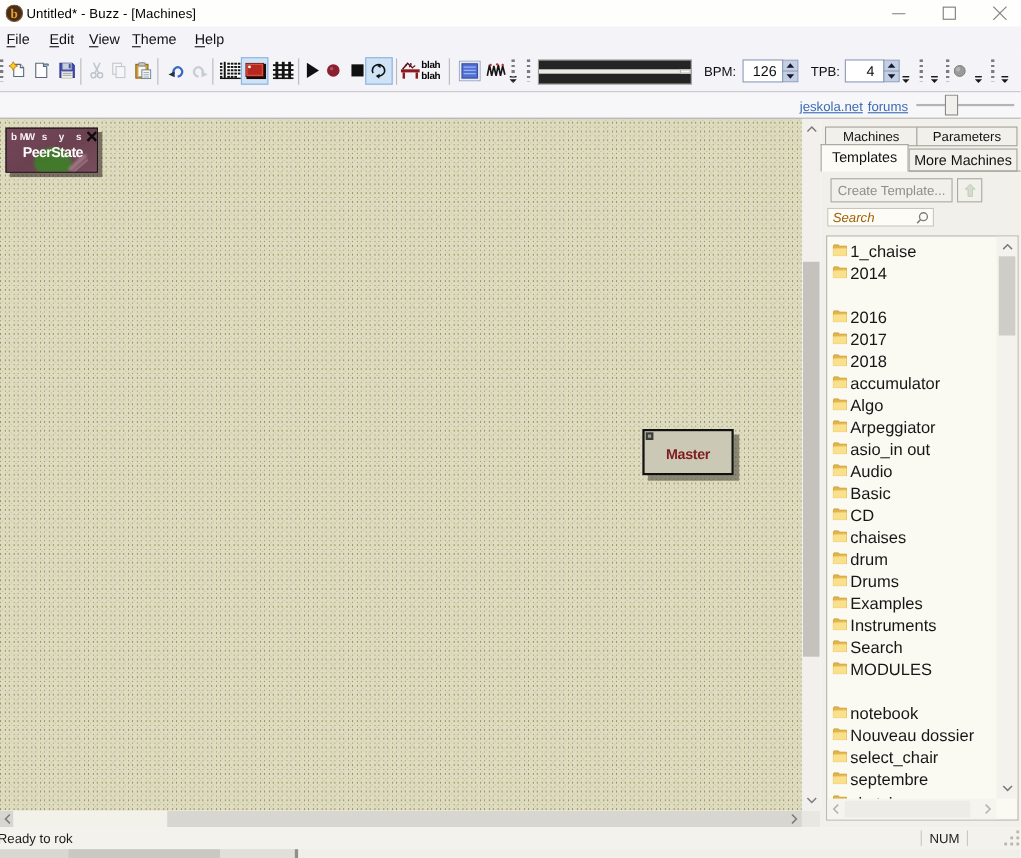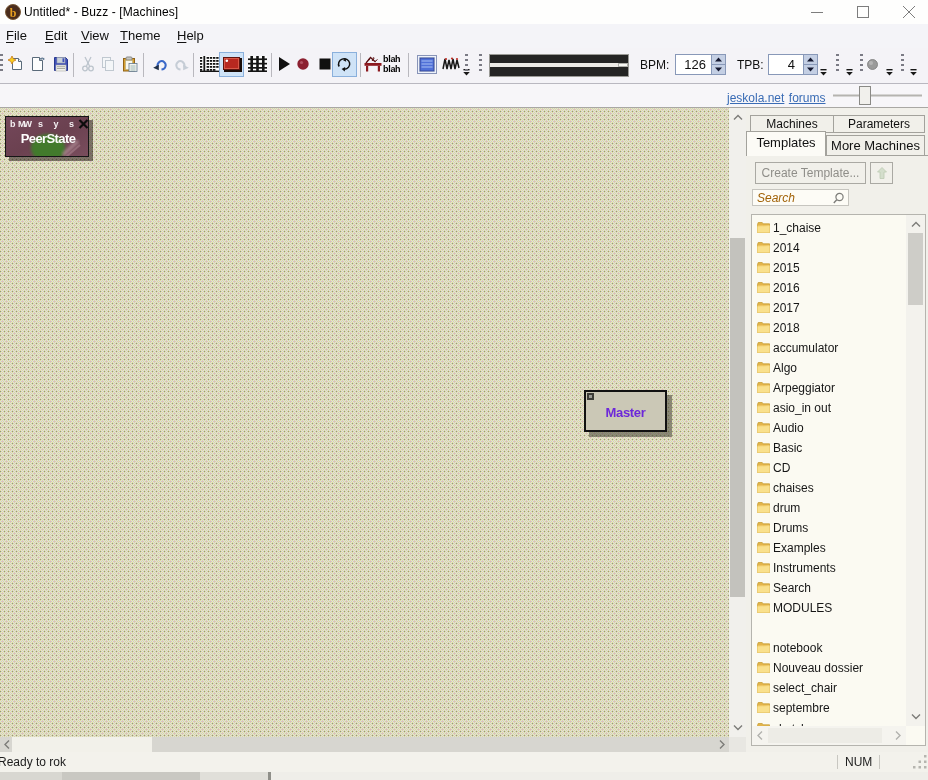--- a/index.html
+++ b/index.html
@@ -32,30 +32,30 @@
   #cvs-thumb { left:1px; top:130px; width:15px; height:359px; background:#c3c2bd; }
   
   #chs { left:0; top:737px; width:729px; height:15px; background:#d7d6d0; }
   #chs-thumb { left:12px; top:0; width:140px; height:15px; background:#f2f1ea; }
   
   #master { left:584px; top:282px; width:83px; height:42px; background:#cbc8b6;
             border:2px solid #111; box-shadow:5px 5px 0 rgba(70,68,55,0.55); }
   #master .sq { position:absolute; left:1px; top:1px; width:7px; height:7px; background:#3c3c36; }
   #master .sq i { position:absolute; left:2px; top:2px; width:3px; height:3px; background:#9b9b95; }
   #master .lbl { position:absolute; left:0; right:0; top:13px; text-align:center;
-                 font-weight:bold; font-size:13px; letter-spacing:-0.3px; color:#6d28d9; }
+                 font-weight:bold; font-size:13px; letter-spacing:-0.3px; color:#7f1d1d; }
   #peer { left:5px; top:8px; width:84px; height:41px; background:#6e4352;
           border:1px solid #151515; box-shadow:4px 4px 0 rgba(40,25,25,0.55); overflow:hidden; }
   
   #panel { left:746px; top:108px; width:182px; height:644px; background:#f1f0ea; }
   .tab { position:absolute; border:1px solid #a3a29c; background:#f1f0ea; font-size:12px;
          color:#111; text-align:center; }
   #listbox { position:absolute; left:5px; top:106px; width:175px; height:532px;
              border:1px solid #b5b4ae; background:#fbfaf2; overflow:hidden; }
-  .row { position:absolute; left:0; width:100%; height:20px; font-size:12px; color:#161616; }
+  .row { position:absolute; left:0; width:100%; height:20px; font-size:15px; color:#161616; }
   .row span { position:absolute; left:21px; top:3px; }
   .fold { position:absolute; left:5px; top:4px; }
   
   #statusbar { left:0; top:752px; width:928px; height:20px; background:#f3f2ec; font-size:12px; color:#1c1c1c; }
   #bottomstrip { left:0; top:772px; width:928px; height:8px; background:#efeee9; }
 </style>
 </head>
 <body>
 
 <div class="abs" id="titlebar">
@@ -449,26 +449,20 @@
           <use href="#foldico"></use>
         </svg>
         <span>1_chaise</span>
       </div>
     <div class="row" style="top:23px">
         <svg class="fold" width="13" height="11" viewBox="0 0 13 11">
           <use href="#foldico"></use>
         </svg>
         <span>2014</span>
       </div>
-    <div class="row" style="top:43px">
-        <svg class="fold" width="13" height="11" viewBox="0 0 13 11">
-          <use href="#foldico"></use>
-        </svg>
-        <span>2015</span>
-      </div>
     <div class="row" style="top:63px">
         <svg class="fold" width="13" height="11" viewBox="0 0 13 11">
           <use href="#foldico"></use>
         </svg>
         <span>2016</span>
       </div>
     <div class="row" style="top:83px">
         <svg class="fold" width="13" height="11" viewBox="0 0 13 11">
           <use href="#foldico"></use>
         </svg>

